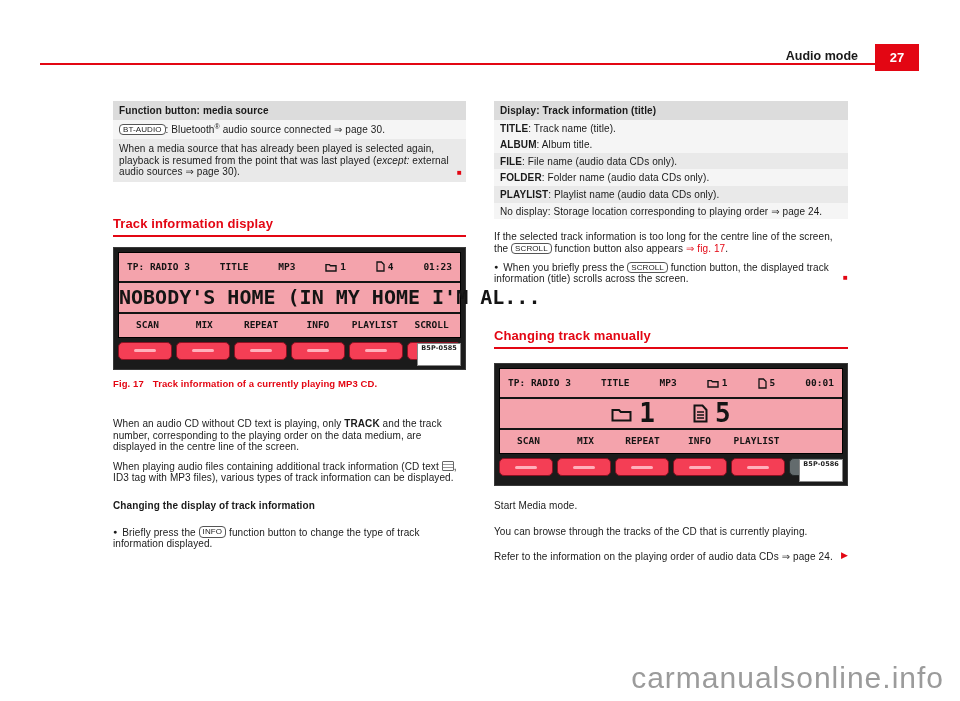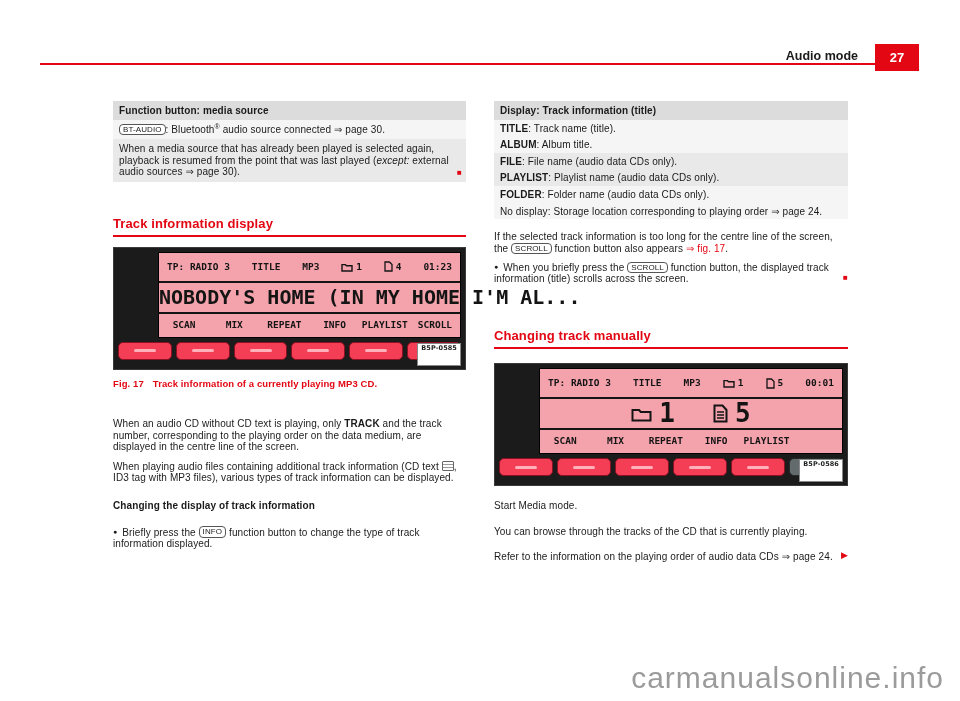--- a/index.html
+++ b/index.html
@@ -47,21 +47,21 @@
   .subhead{font-weight:bold;margin-top:16px;}
 
   
   .cap{color:#e30613;font-weight:bold;font-size:9.5px;line-height:11px;margin-top:8px;}
   .cap .cap-label{margin-right:9px;}
 
   
   .radio{box-sizing:border-box;height:123px;background:#1b1b1b;border:1px solid #3a3a3a;
     padding:4px;margin-top:10px;position:relative;}
   .screen{box-sizing:border-box;height:86px;background:#f4a3ac;border:1px solid #000;
-    font-family:"DejaVu Sans Mono", monospace;font-weight:bold;color:#141414;margin-left:40px;}
+    font-family:"DejaVu Sans Mono", monospace;font-weight:bold;color:#141414;}
   .status{box-sizing:border-box;height:30px;display:flex;align-items:center;justify-content:space-between;
     padding:0 8px;font-size:9.5px;border-bottom:2px solid #141414;letter-spacing:0;}
   .stg{display:inline-flex;align-items:center;gap:3px;}
   .mainline{box-sizing:border-box;height:31px;display:flex;align-items:center;border-bottom:2px solid #141414;}
   .bigtext{font-size:20px;letter-spacing:0;white-space:nowrap;}
   .mainline.center{justify-content:center;gap:38px;}
   .locgroup{display:inline-flex;align-items:center;gap:7px;}
   .locnum{font-size:26px;}
   .keysrow{box-sizing:border-box;height:21px;display:grid;grid-template-columns:repeat(6,1fr);
     align-items:center;text-align:center;font-size:9.5px;letter-spacing:0;}
@@ -175,22 +175,22 @@
 
 </div>
 
 <div class="col" id="col-right">
 
   <div class="dtable">
     <div class="th">Display: Track information (title)</div>
     <div class="row r-light"><b>TITLE</b><span>: Track name (title).</span></div>
     <div class="row r-light"><b>ALBUM</b><span>: Album title.</span></div>
     <div class="row r-gray"><b>FILE</b><span>: File name (audio data CDs only).</span></div>
+    <div class="row r-light"><b>FOLDER</b><span>: Folder name (audio data CDs only).</span></div>
     <div class="row r-gray"><b>PLAYLIST</b><span>: Playlist name (audio data CDs only).</span></div>
-    <div class="row r-light"><b>FOLDER</b><span>: Folder name (audio data CDs only).</span></div>
     <div class="row r-light"><span>No display</span><span>: Storage location corresponding to playing order ⇒ page 24.</span></div>
   </div>
 
   <p class="mt12"><span>If the selected track information is too long for the centre line of the screen, the </span><span class="fkey">SCROLL</span><span> function button also appears </span><span class="reflink">⇒ fig. 17</span><span>.</span></p>
 
   <p class="mt7 rel"><span class="blt">●</span><span>When you briefly press the </span><span class="fkey">SCROLL</span><span> function button, the displayed track information (title) scrolls across the screen.</span><span class="endmark mark-abs" style="bottom:1px;right:0;">■</span></p>
 
   <h2 class="sec">Changing track manually</h2>
 
   <div class="radio" style="margin-top:14px;">

